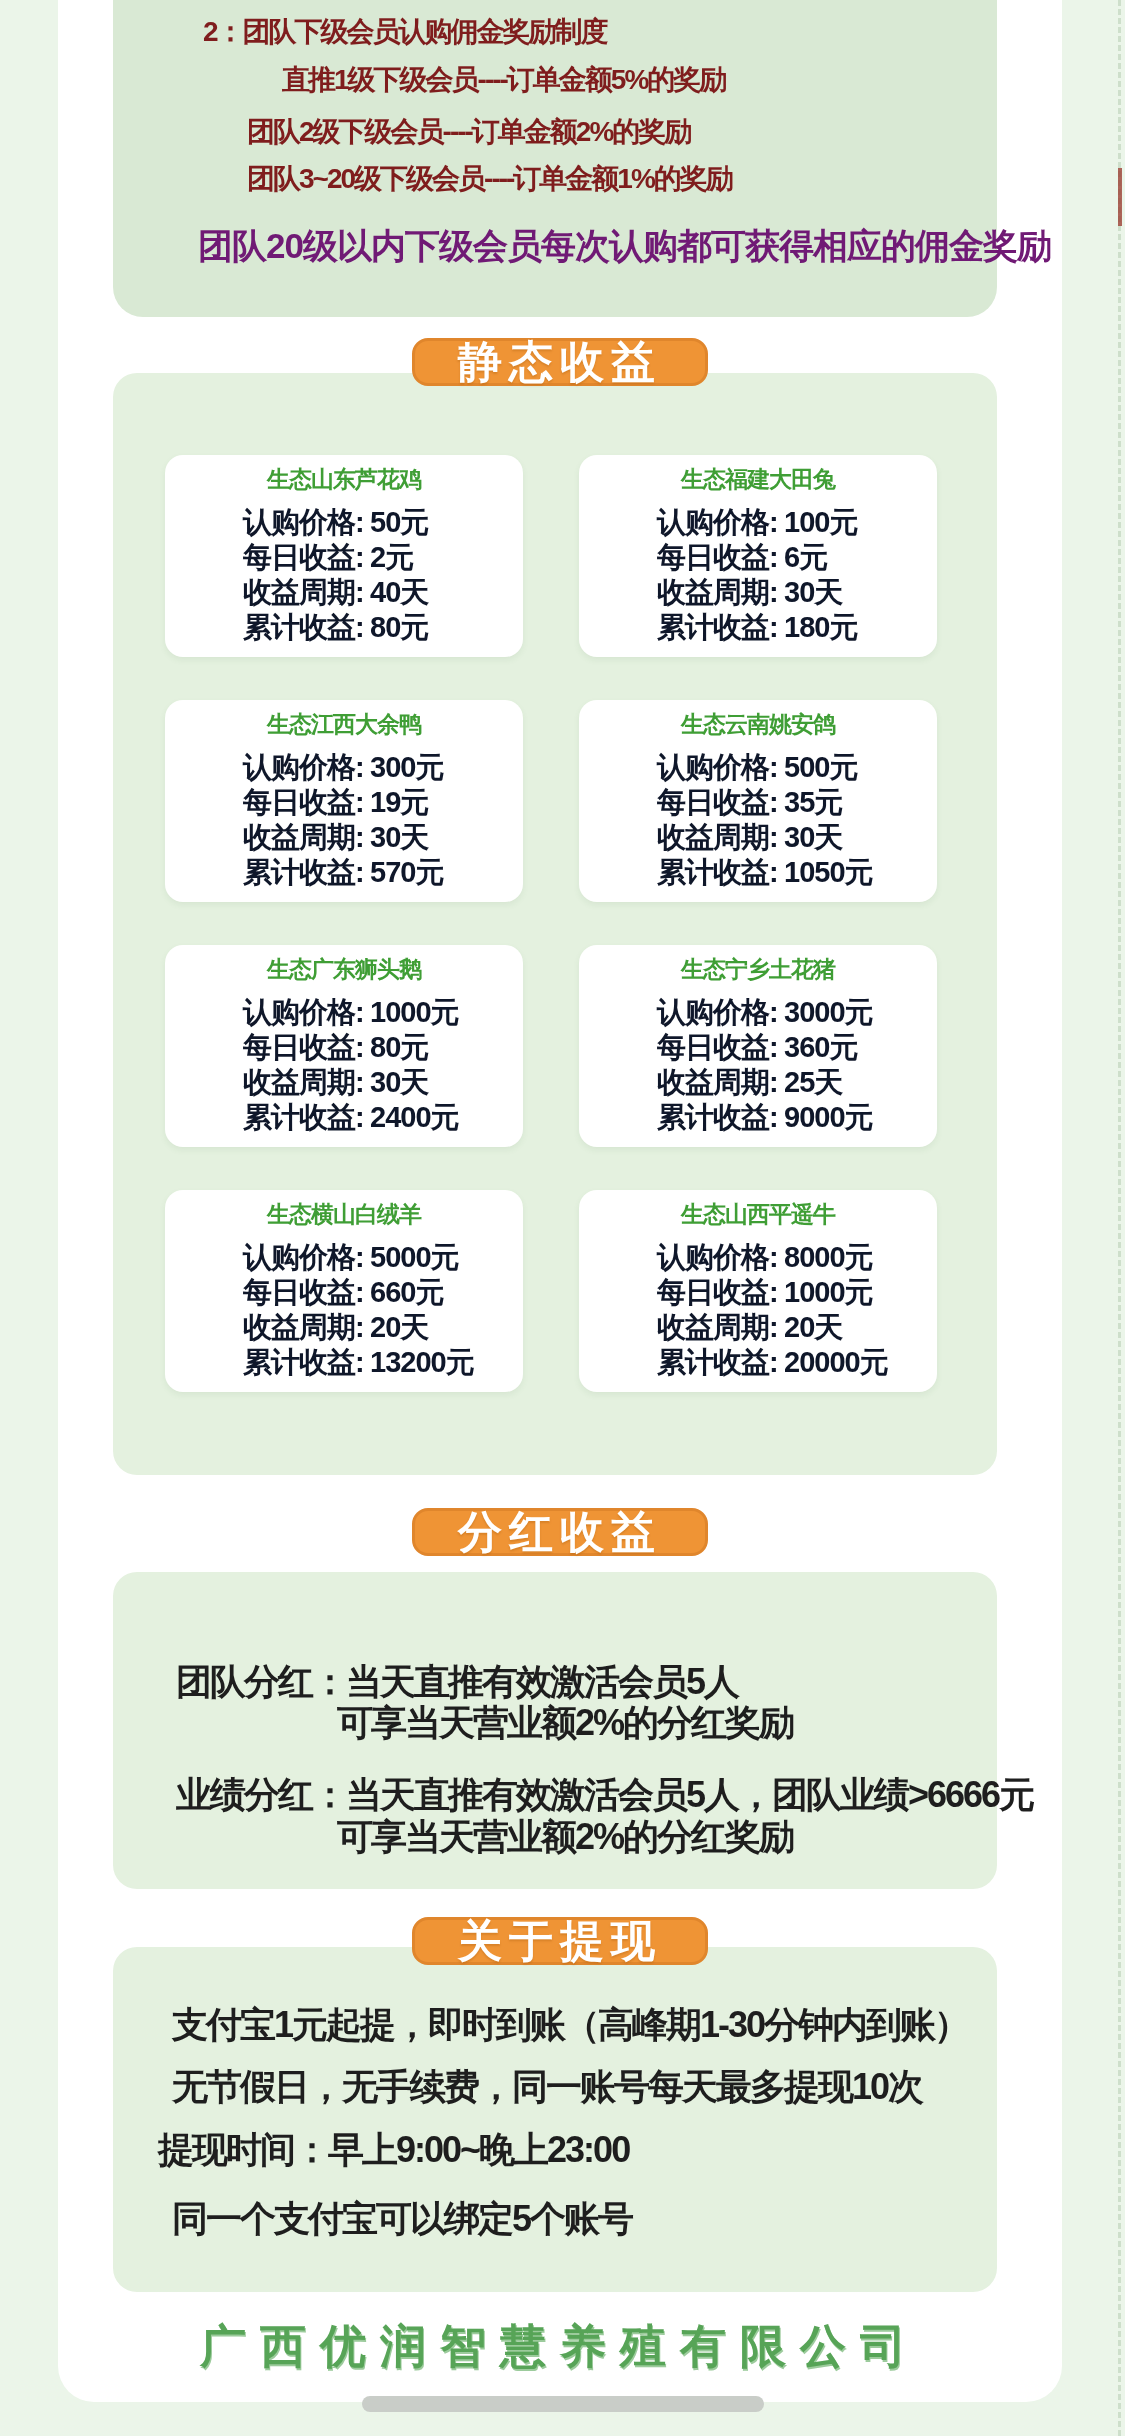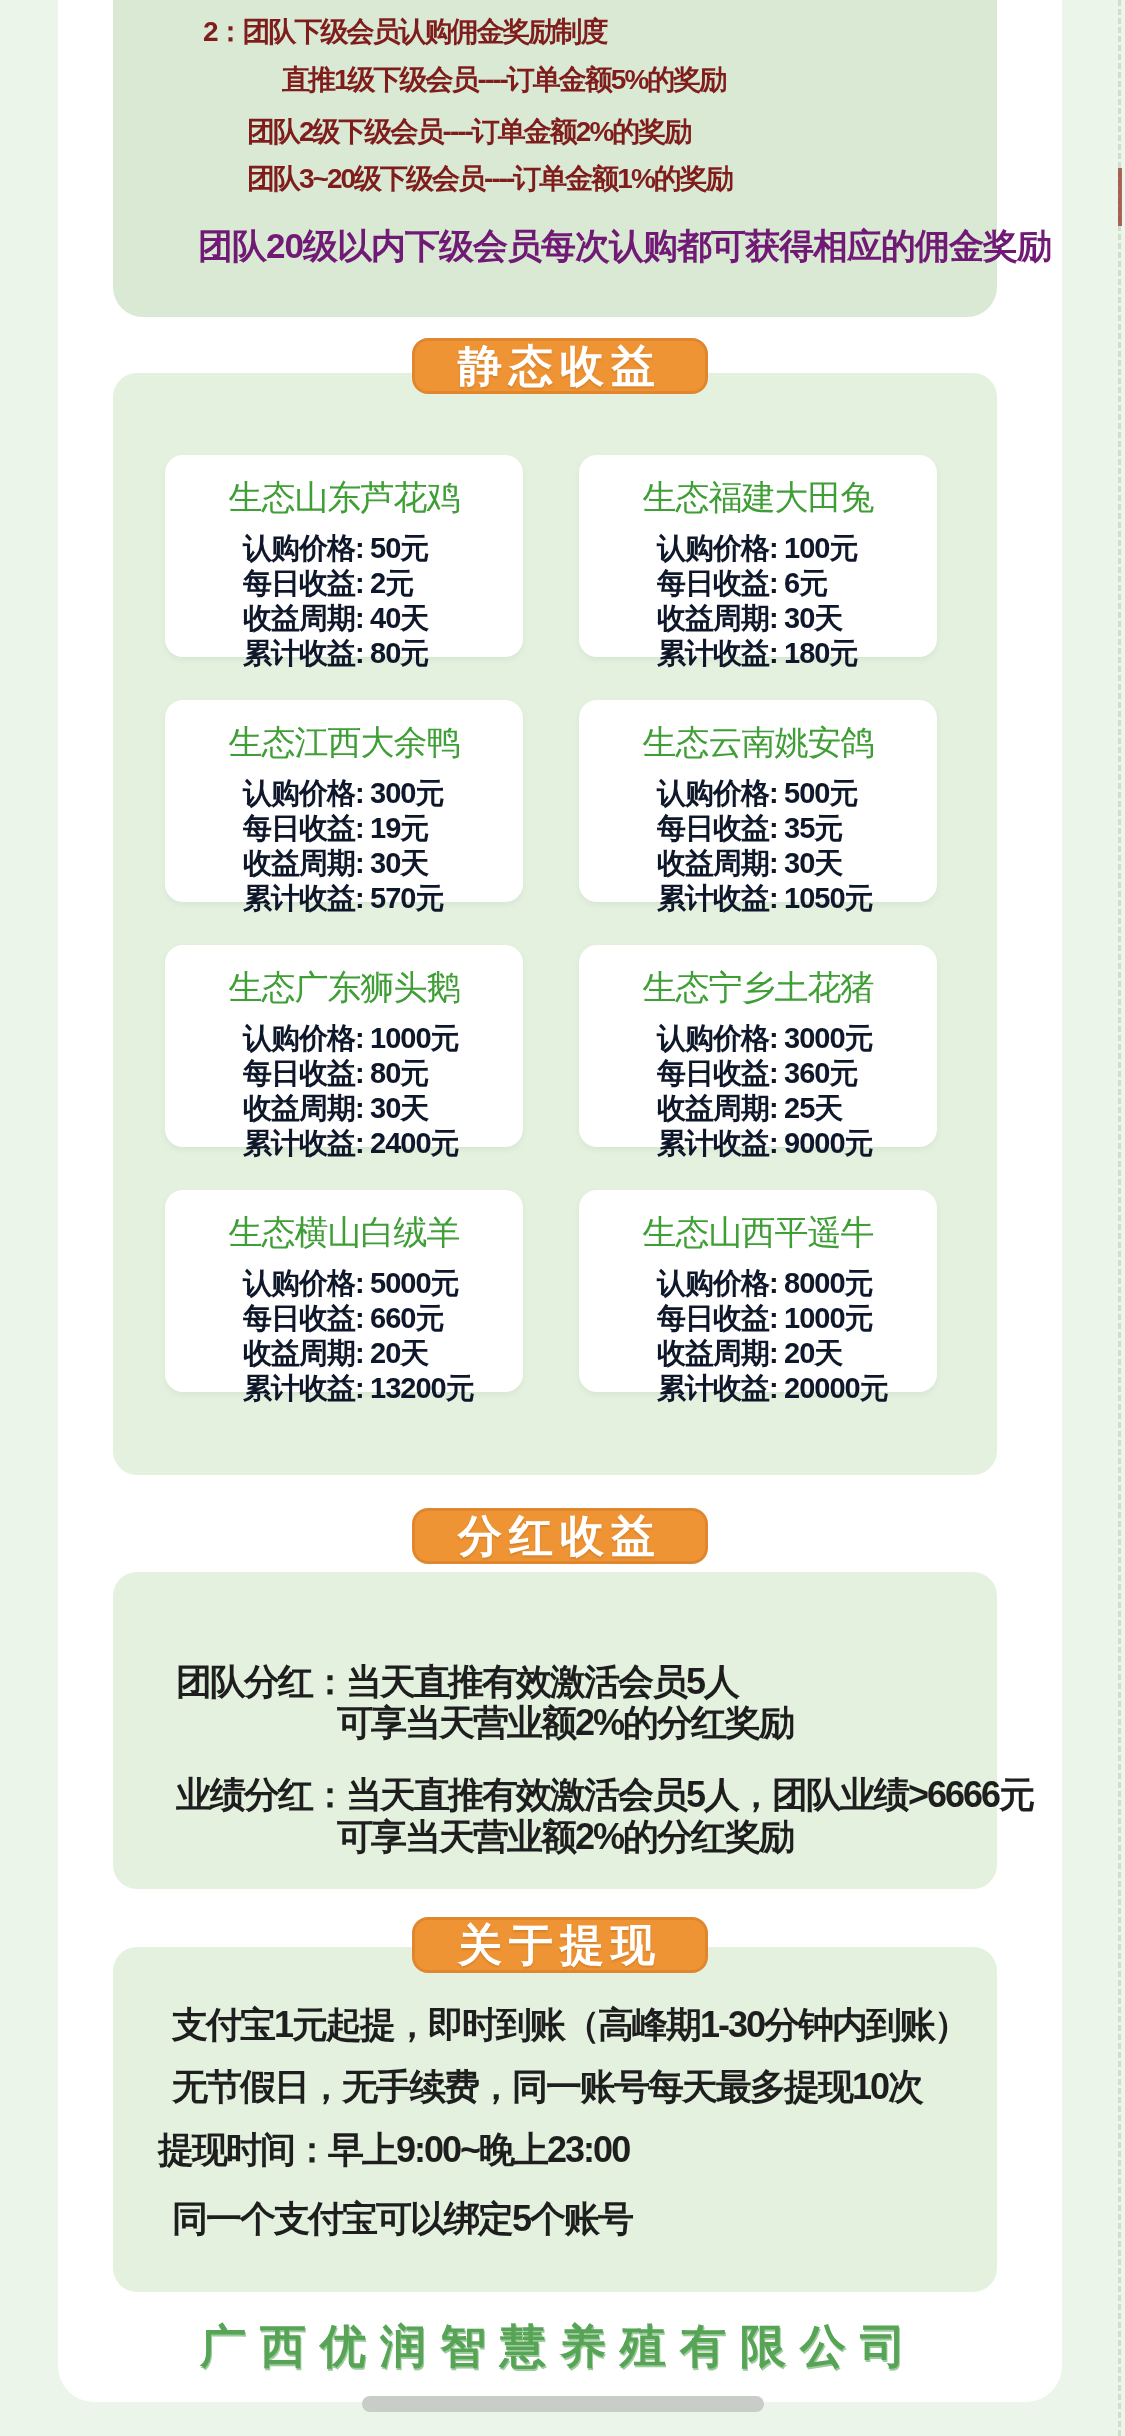--- a/index.html
+++ b/index.html
@@ -28,21 +28,21 @@
     letter-spacing:-2px;white-space:nowrap;}
   .r-head{left:90px;top:13px;}
   .r-l0{left:134px;top:61px;margin-left:35px;}
   .r-l1{left:134px;top:113px;}
   .r-l2{left:134px;top:160px;}
   .r-hl{position:absolute;left:85px;top:223px;font-weight:700;font-size:35px;
     letter-spacing:-1px;color:#701a75;white-space:nowrap;}
 
   
   .badge{
-    position:absolute;left:412px;width:296px;height:56px;
+    position:absolute;left:412px;width:296px;height:48px;
     background:#ef9435;border:3px solid #e0862c;border-radius:16px;
     box-sizing:border-box;
     display:flex;align-items:center;justify-content:center;
     color:#ffffff;font-size:44px;font-weight:700;letter-spacing:7px;
     text-shadow:0 2px 2px rgba(150,80,0,.25);
   }
   .badge-static{top:338px;}
   .badge-dividend{top:1508px;}
   .badge-withdraw{top:1917px;}
 
@@ -51,21 +51,21 @@
   .panel-static{top:373px;height:1102px;}
   .panel-dividend{top:1572px;height:317px;}
   .panel-withdraw{top:1947px;height:345px;}
 
   
   .card{
     position:absolute;width:358px;height:202px;background:#ffffff;border-radius:18px;
     box-shadow:0 3px 6px rgba(60,110,60,.08);
   }
   .card-title{
-    margin-top:20px;text-align:center;font-size:34px;font-weight:400;
+    margin-top:9px;text-align:center;font-size:23px;font-weight:700;
     letter-spacing:-1px;color:#3f9e35;white-space:nowrap;
   }
   .card-rows{margin-top:10px;margin-left:78px;}
   .card-row{display:flex;font-size:29px;font-weight:700;line-height:35px;color:#0f172a;letter-spacing:-1px;}
   .card-row .lbl{width:127px;flex:none;}
   .card-row .val{flex:1;}
 
   
   .p-line{position:absolute;font-size:36px;font-weight:700;color:#1e1e1e;
     letter-spacing:-2px;white-space:nowrap;line-height:44px;}

